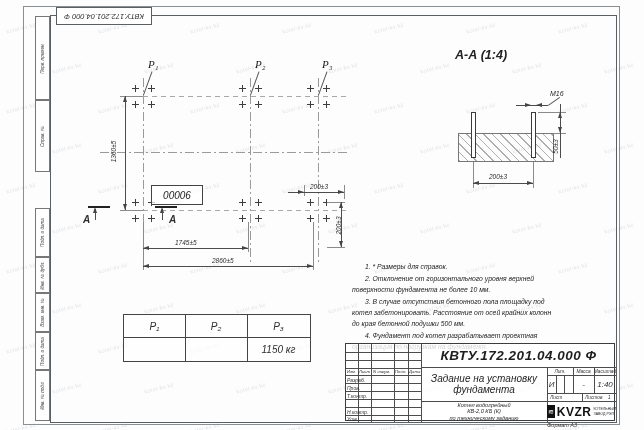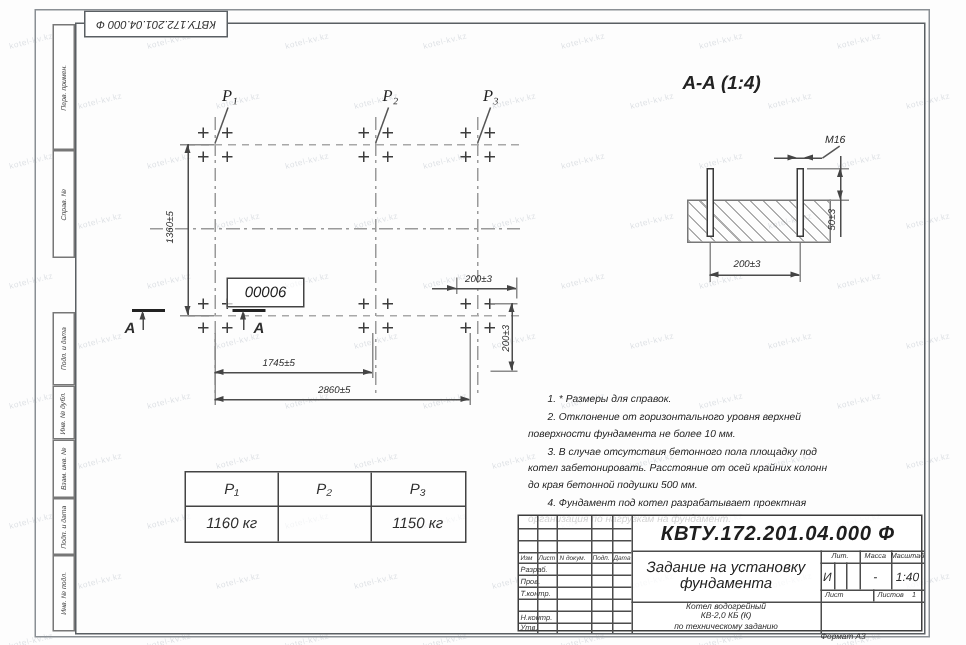--- a/index.html
+++ b/index.html
@@ -282,21 +282,20 @@
     <p>4. Фундамент под котел разрабатывает проектная организация по нагрузкам на фундамент.</p>
   </div>
 
   <div class="abs" style="left:123px;top:314px;width:186px;height:46px;border:1px solid #444;background:rgba(255,255,255,.65);">
     <div class="lh" style="left:0;top:22px;width:186px;background:#444;"></div>
     <div class="lv" style="left:61px;top:0;height:46px;background:#444;"></div>
     <div class="lv" style="left:123px;top:0;height:46px;background:#444;"></div>
     <div class="cell it" style="left:0;top:0;width:61px;height:22px;font-size:10px;">Р₁</div>
     <div class="cell it" style="left:61px;top:0;width:62px;height:22px;font-size:10px;">Р₂</div>
     <div class="cell it" style="left:123px;top:0;width:63px;height:22px;font-size:10px;">Р₃</div>
-    <div class="cell it" style="left:0;top:22px;width:61px;height:24px;font-size:10px;">1160  кг</div>
     <div class="cell it" style="left:123px;top:22px;width:63px;height:24px;font-size:10px;">1150  кг</div>
   </div>
 
   <div class="abs" style="left:345px;top:343px;width:270px;height:78px;border:1.4px solid #3c3c3c;background:rgba(255,255,255,.8);box-sizing:border-box;">
 
     <div class="lv" style="left:12px;top:0;height:78px;"></div>
     <div class="lv" style="left:25px;top:0;height:78px;"></div>
     <div class="lv" style="left:48px;top:0;height:78px;"></div>
     <div class="lv" style="left:62px;top:0;height:78px;"></div>
     <div class="lv" style="left:75px;top:0;height:78px;"></div>
@@ -346,15 +345,25 @@
     <div class="cell it" style="left:201px;top:23px;width:26px;height:8px;font-size:4.8px;">Лит.</div>
     <div class="cell it" style="left:227px;top:23px;width:21px;height:8px;font-size:4.8px;">Масса</div>
     <div class="cell it" style="left:248px;top:23px;width:22px;height:8px;font-size:4.8px;">Масштаб</div>
     <div class="cell it" style="left:201px;top:31px;width:9px;height:18px;font-size:8px;">И</div>
     <div class="cell it" style="left:227px;top:31px;width:21px;height:18px;font-size:8px;">-</div>
     <div class="cell it" style="left:248px;top:31px;width:22px;height:18px;font-size:8px;">1:40</div>
     <div class="tb-text" style="left:204px;top:50.5px;font-size:4.8px;">Лист</div>
     <div class="tb-text" style="left:239px;top:50.5px;font-size:4.8px;">Листов</div>
     <div class="tb-text" style="left:262px;top:50.5px;font-size:4.8px;">1</div>
 
+    <div class="abs" style="left:201px;top:57px;width:69px;height:21px;display:flex;align-items:center;justify-content:center;gap:2px;">
+      <div style="width:11px;height:13px;background:#111;color:#fff;font-size:7px;line-height:4px;display:flex;flex-direction:column;align-items:center;justify-content:center;">
+          <span>≋</span>
+        </div>
+      <div style="font:bold 12px 'Liberation Sans',sans-serif;color:#111;letter-spacing:.5px;">KVZR</div>
+      <div style="display:flex;flex-direction:column;font-size:3.6px;line-height:4.2px;color:#222;">
+        <span>КОТЕЛЬНЫЙ</span>
+        <span>ЗАВОД  РЭП</span>
+      </div>
+    </div>
   </div>
   <div class="abs it" style="left:547px;top:422px;font-size:5.5px;color:#333;">Формат А3</div>
 </div>
 
 </body></html>

